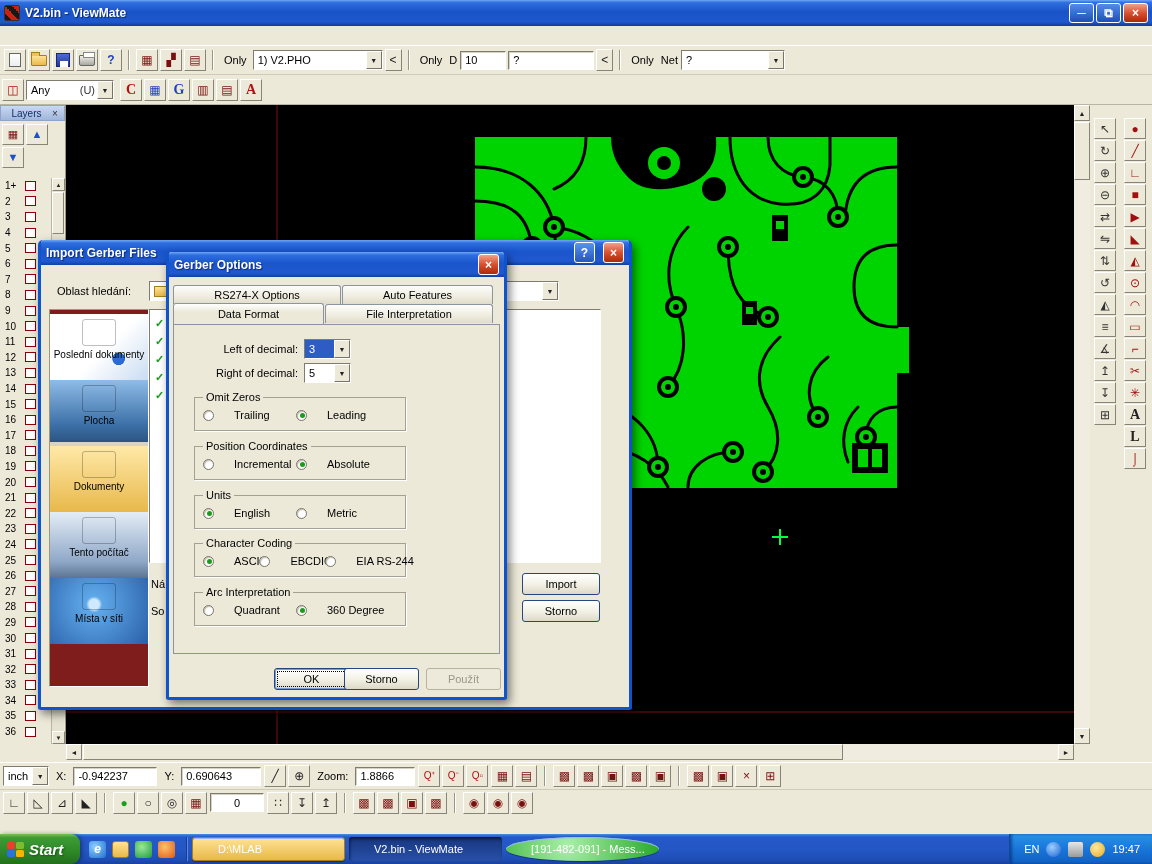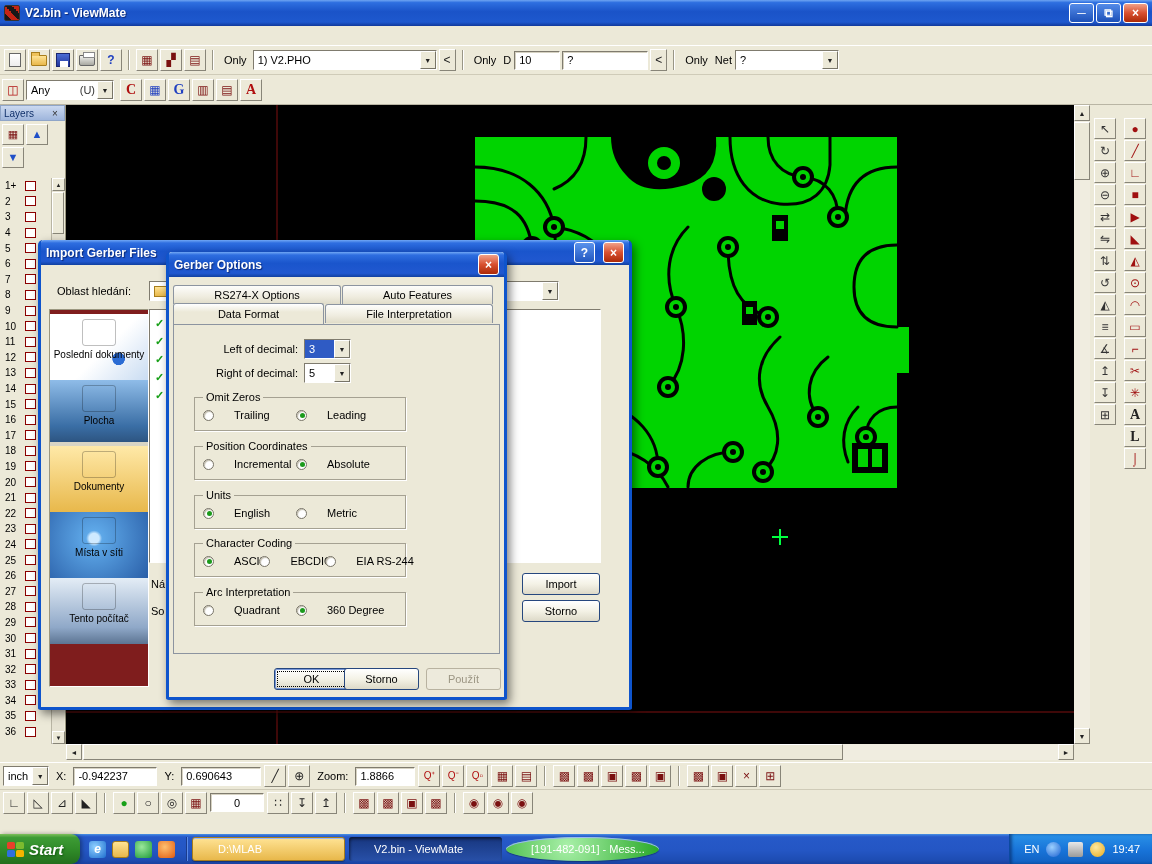--- a/index.html
+++ b/index.html
@@ -53,21 +53,21 @@
 
   .letter .glyph { font-family:"Liberation Serif", serif; font-weight:bold; font-size:14px; }
   .red .glyph { color:#B01010; }
   .blue .glyph { color:#2040C0; }
   .green .glyph { color:#18A018; }
   .darkred .glyph { color:#7A1010; }
 
   
   .layers-panel { position:absolute; left:0; top:105px; width:66px; height:639px; background:#ECE9D8; border-right:1px solid #9B9780; }
   .lp-header { height:16px; background:linear-gradient(#CBD9F0,#9FB6DC); display:flex; align-items:center; padding:0 3px; font-size:10px; color:#10306A; border:1px solid #8FA5C8; }
-  .lp-header span.t { flex:1; }
+  .lp-header span.t { flex:1;text-align:center; }
   .lp-close { font-size:10px; color:#333; width:12px; text-align:center; }
   .lp-buttons { display:flex; flex-wrap:wrap; gap:2px; padding:3px 2px; width:56px; }
   .lp-buttons .tbtn { width:21px; height:21px; }
   .lp-buttons .glyph { color:#2050C8; font-size:11px; }
   .layer-list { position:absolute; left:0; top:73px; bottom:0; width:52px; overflow:hidden; }
   .layer-row { height:15.6px; display:flex; align-items:center; padding-left:5px; }
   .lnum { width:20px; font-size:10px; }
   .lbox { width:11px; height:10px; background:#fff; border:1px solid #8B0000; }
   .lp-scroll { position:absolute; right:1px; top:73px; bottom:0; width:13px; background:#E6E2D2; border-left:1px solid #B9B5A4; }
   .lp-scroll .sb-btn { width:13px; height:13px; font-size:6px; }
@@ -251,21 +251,21 @@
         </button>
         <button class="tbtn darkred">
           <span class="glyph">▞</span>
         </button>
         <button class="tbtn darkred">
           <span class="glyph">▤</span>
         </button>
       </span>
     <span class="sep"></span>
     <span class="tlabel">Only</span>
-    <span class="combo" style="width:184px">
+    <span class="combo" style="width:130px">
       <span class="combo-val">1) V2.PHO</span>
       <span class="combo-arrow">▼</span>
     </span>
     <button class="tbtn" style="min-width:17px;width:17px">
         <span class="glyph">&lt;</span>
       </button>
     <span class="sep"></span>
     <span class="tlabel">Only</span>
     <span class="tlabel" style="padding:0 1px">D</span>
     <span class="field" style="width:46px">10</span>
@@ -750,27 +750,27 @@
             <span class="plbl">Poslední dokumenty</span>
           </div>
           <div class="place pl-desktop">
             <span class="pl-icon"></span>
             <span class="plbl">Plocha</span>
           </div>
           <div class="place pl-docs">
             <span class="pl-icon"></span>
             <span class="plbl">Dokumenty</span>
           </div>
+          <div class="place pl-computer">
+            <span class="pl-icon"></span>
+            <span class="plbl">Tento počítač</span>
+          </div>
           <div class="place pl-network">
             <span class="pl-icon"></span>
             <span class="plbl">Místa v síti</span>
-          </div>
-          <div class="place pl-computer">
-            <span class="pl-icon"></span>
-            <span class="plbl">Tento počítač</span>
           </div>
         </div>
       <div class="filelist">
 
       <div class="check-item">
             <span>✓</span>
           </div>
           <div class="check-item">
             <span>✓</span>
           </div>

